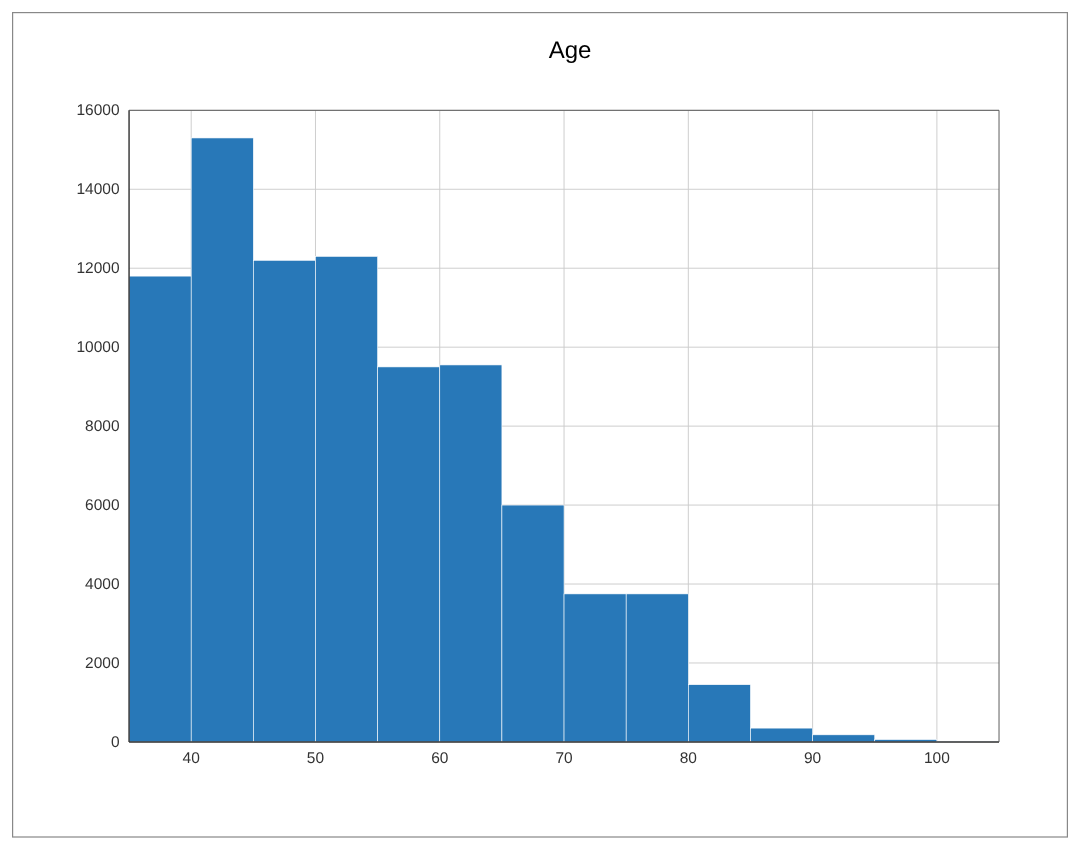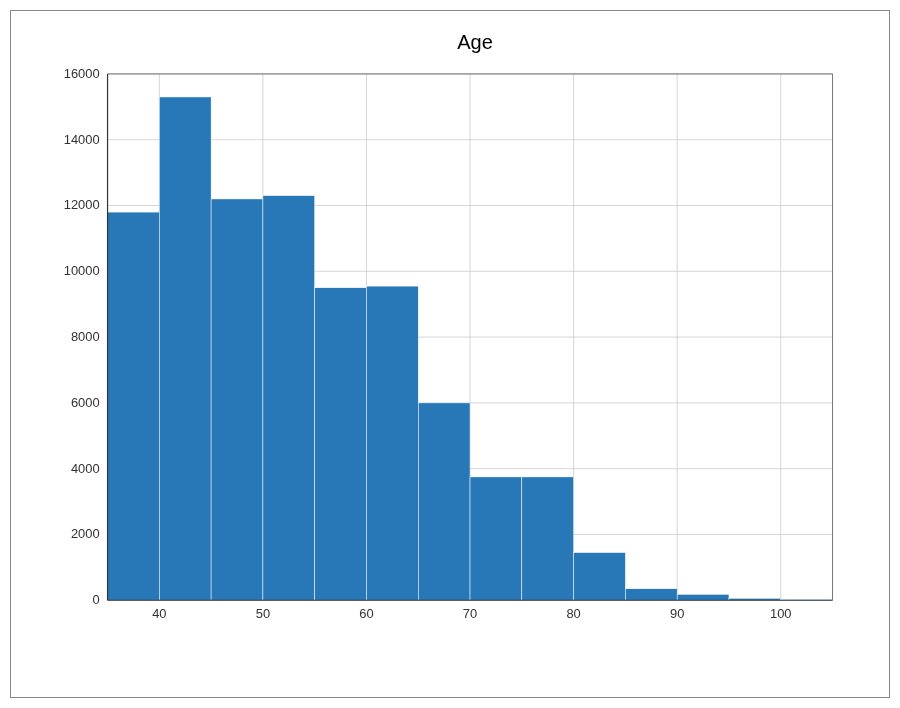--- a/index.html
+++ b/index.html
@@ -17,21 +17,21 @@
       height: 688px;
       border: 1.5px solid #888;
       background: #fff;
       padding: 20px 20px 50px 70px;
       position: relative;
     }
     .chart-title {
       text-align: center;
       font-size: 20px;
       font-weight: normal;
-      margin-bottom: 10px;
+      margin-bottom: 28px;
       color: #000;
     }
     .chart-area {
       position: relative;
       width: 100%;
       height: calc(100% - 40px);
     }
     svg.histogram {
       width: 100%;
       height: 100%;

